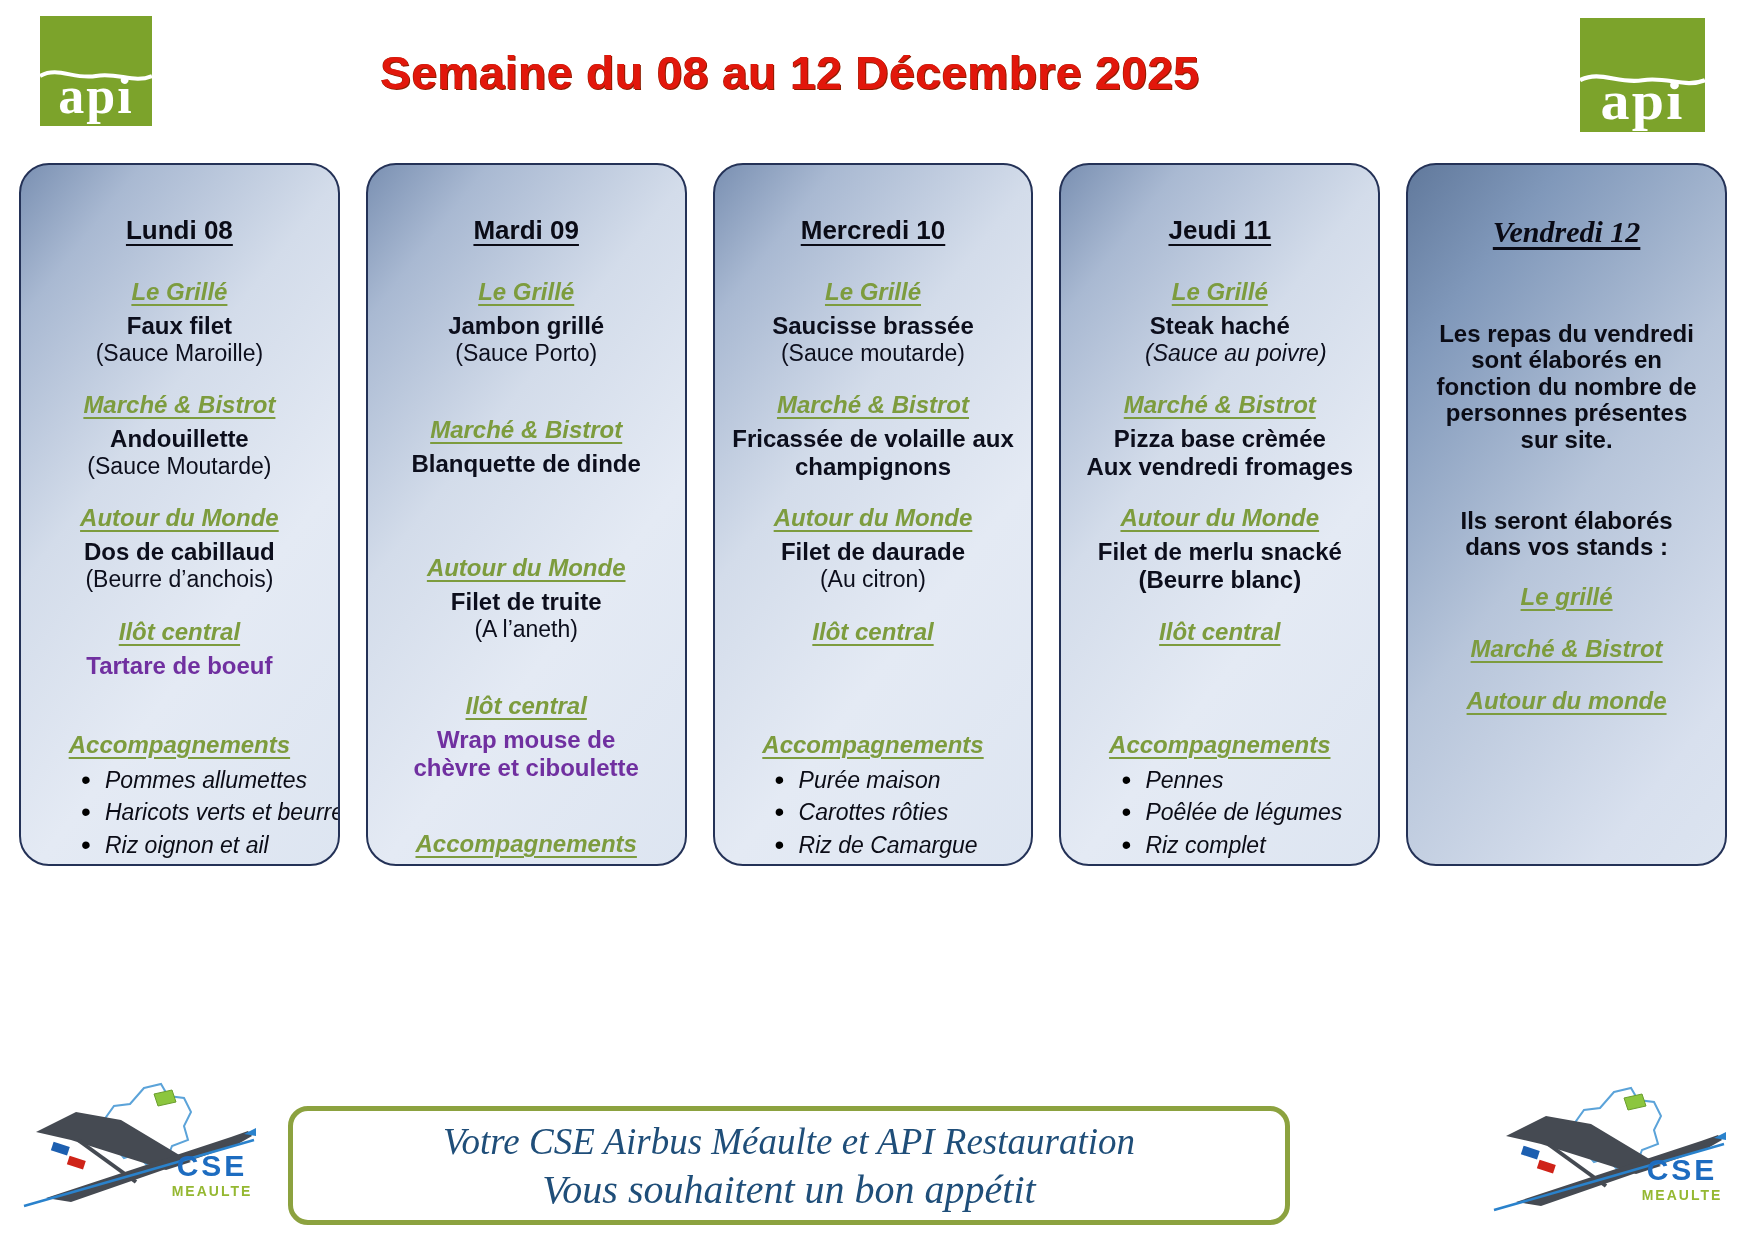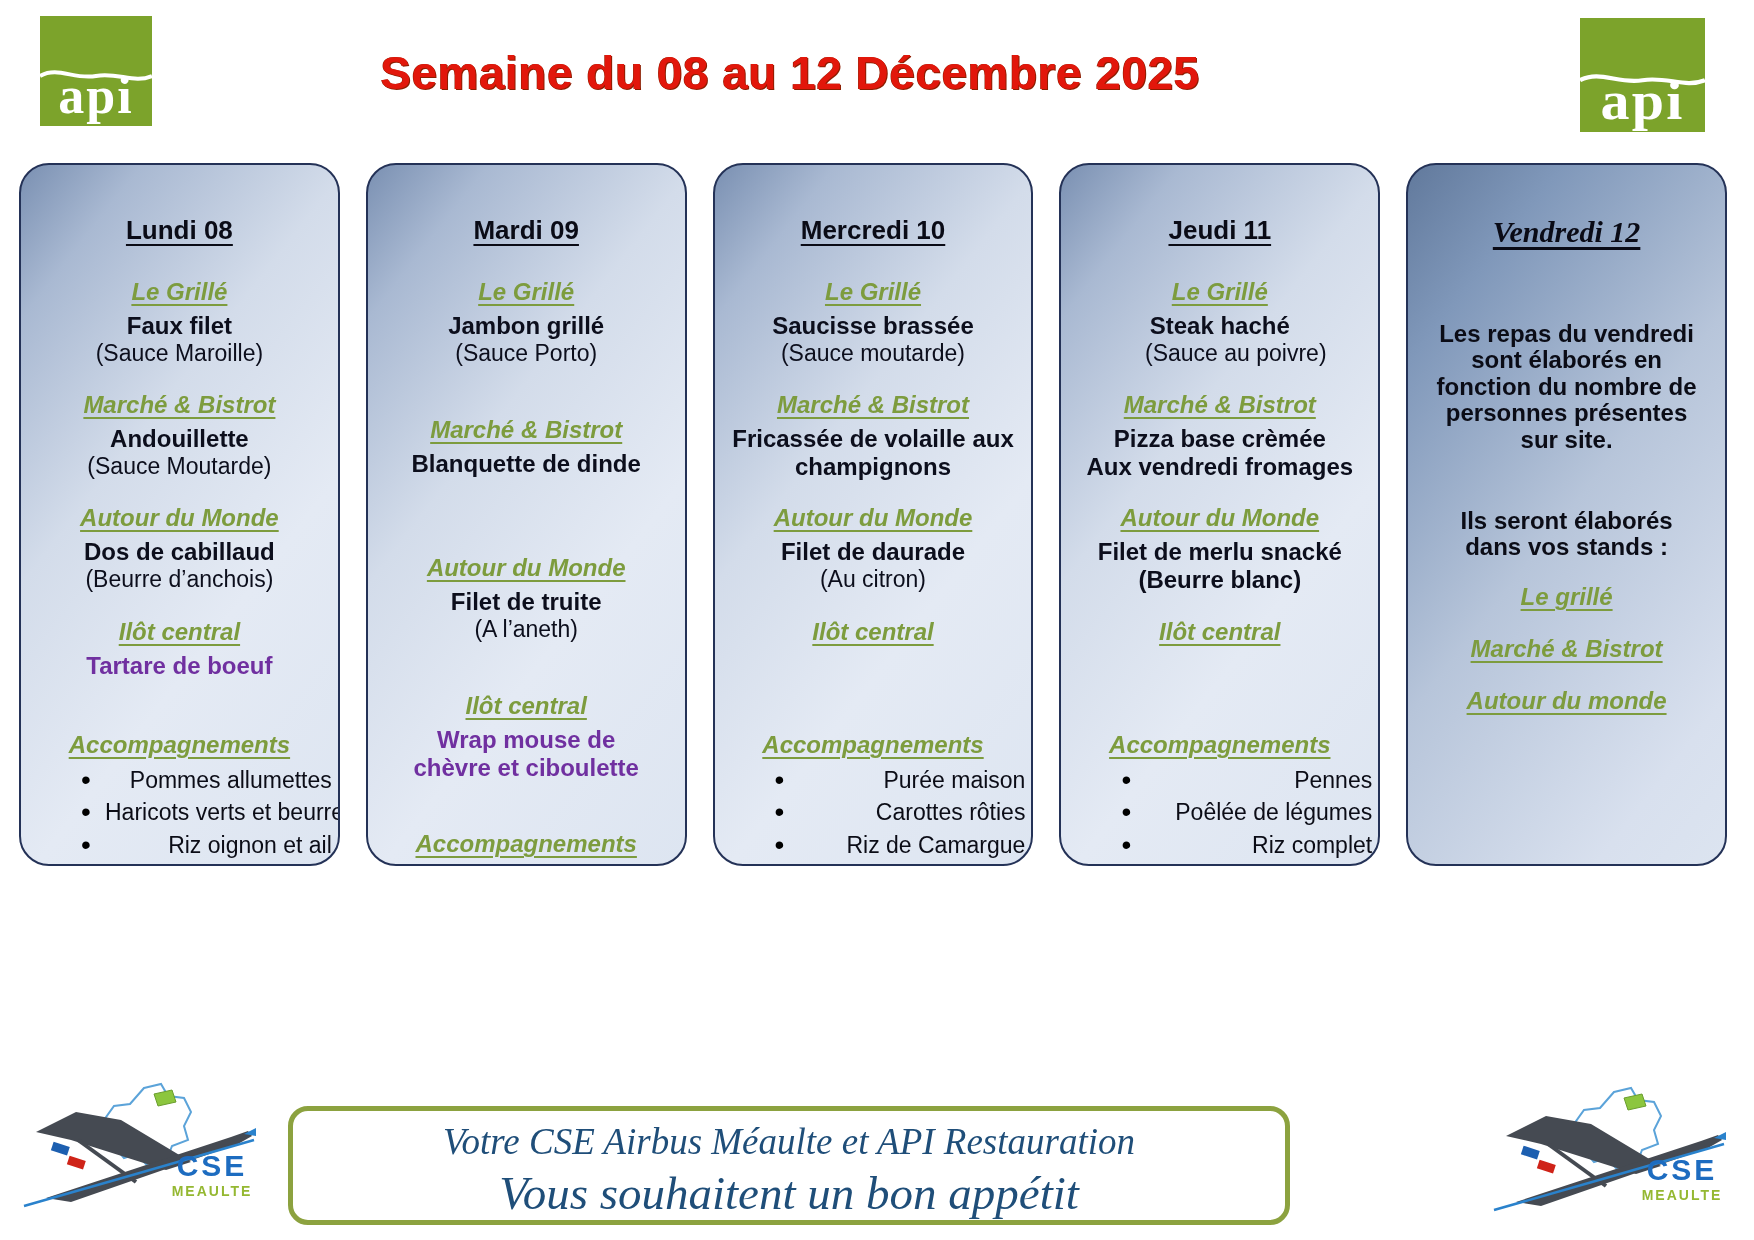--- a/index.html
+++ b/index.html
@@ -37,27 +37,27 @@
     text-decoration:underline;text-underline-offset:5px;text-decoration-thickness:2px;
   }
   .menu-section{height:143px;}
   .section-label{
     font-size:24px;font-weight:bold;font-style:italic;color:#7d9c3e;
     text-decoration:underline;text-underline-offset:4px;text-decoration-thickness:2px;
     margin-bottom:6px;
   }
   .dish-main{font-size:24px;font-weight:bold;color:#0c0e1c;line-height:1.15;}
   .dish-sub{font-size:23px;color:#0c0e1c;line-height:1.2;}
-  .dish-sub.italic{margin-left:32px;}
+  .dish-sub.italic{font-style:italic;margin-left:32px;}
   .dish-main.purple{color:#7030a0;}
   .narrow{max-width:262px;margin-left:auto;margin-right:auto;}
   .acc-section{width:100%;}
   .acc-list{
     list-style:none;margin:8px 0 0 0;padding:0 6px 0 58px;
-    text-align:right;font-size:23px;color:#0b0c16;
+    text-align:left;font-style:italic;font-size:23px;color:#0b0c16;
   }
   .acc-list li{position:relative;padding-left:26px;margin-bottom:6px;line-height:1.15;white-space:nowrap;}
   .acc-list li::before{content:"•";position:absolute;left:2px;top:-3px;font-size:28px;font-style:normal;color:#000;}
   
   .friday-title{
     margin-top:50px;font-family:"Liberation Serif", serif;font-style:italic;font-weight:bold;
     font-size:30px;color:#0a0b16;text-decoration:underline;text-underline-offset:5px;
   }
   .friday-note1{margin-top:72px;width:262px;font-weight:bold;font-size:24px;color:#0b0c16;line-height:1.1;}
   .friday-note2{margin-top:55px;width:250px;font-weight:bold;font-size:24px;color:#0b0c16;line-height:1.1;}
@@ -66,21 +66,21 @@
     text-decoration:underline;text-underline-offset:4px;text-decoration-thickness:2px;
   }
   .stand-link.first{margin-top:22px;}
   
   .banner{
     position:absolute;left:288px;top:1090px;width:1002px;height:119px;box-sizing:border-box;
     border:5px solid #8ca23f;border-radius:20px;background:#ffffff;text-align:center;
     font-family:"Liberation Serif", serif;font-style:italic;color:#1f4e79;margin-top:16px;
   }
   .banner-line1{margin-top:9px;font-size:37px;}
-  .banner-line2{margin-top:3px;font-size:47px;}
+  .banner-line2{margin-top:3px;font-size:40px;}
   .cse-logo{position:absolute;width:240px;height:130px;}
   .cse-logo.left{left:16px;top:1082px;}
   .cse-logo.right{left:1486px;top:1086px;}
 </style>
 </head>
 <body>
 
 <div class="api-logo left">
   <svg viewBox="0 0 112 110" width="112" height="110">
     <rect x="0" y="0" width="112" height="110" fill="#7ca32b"></rect>

